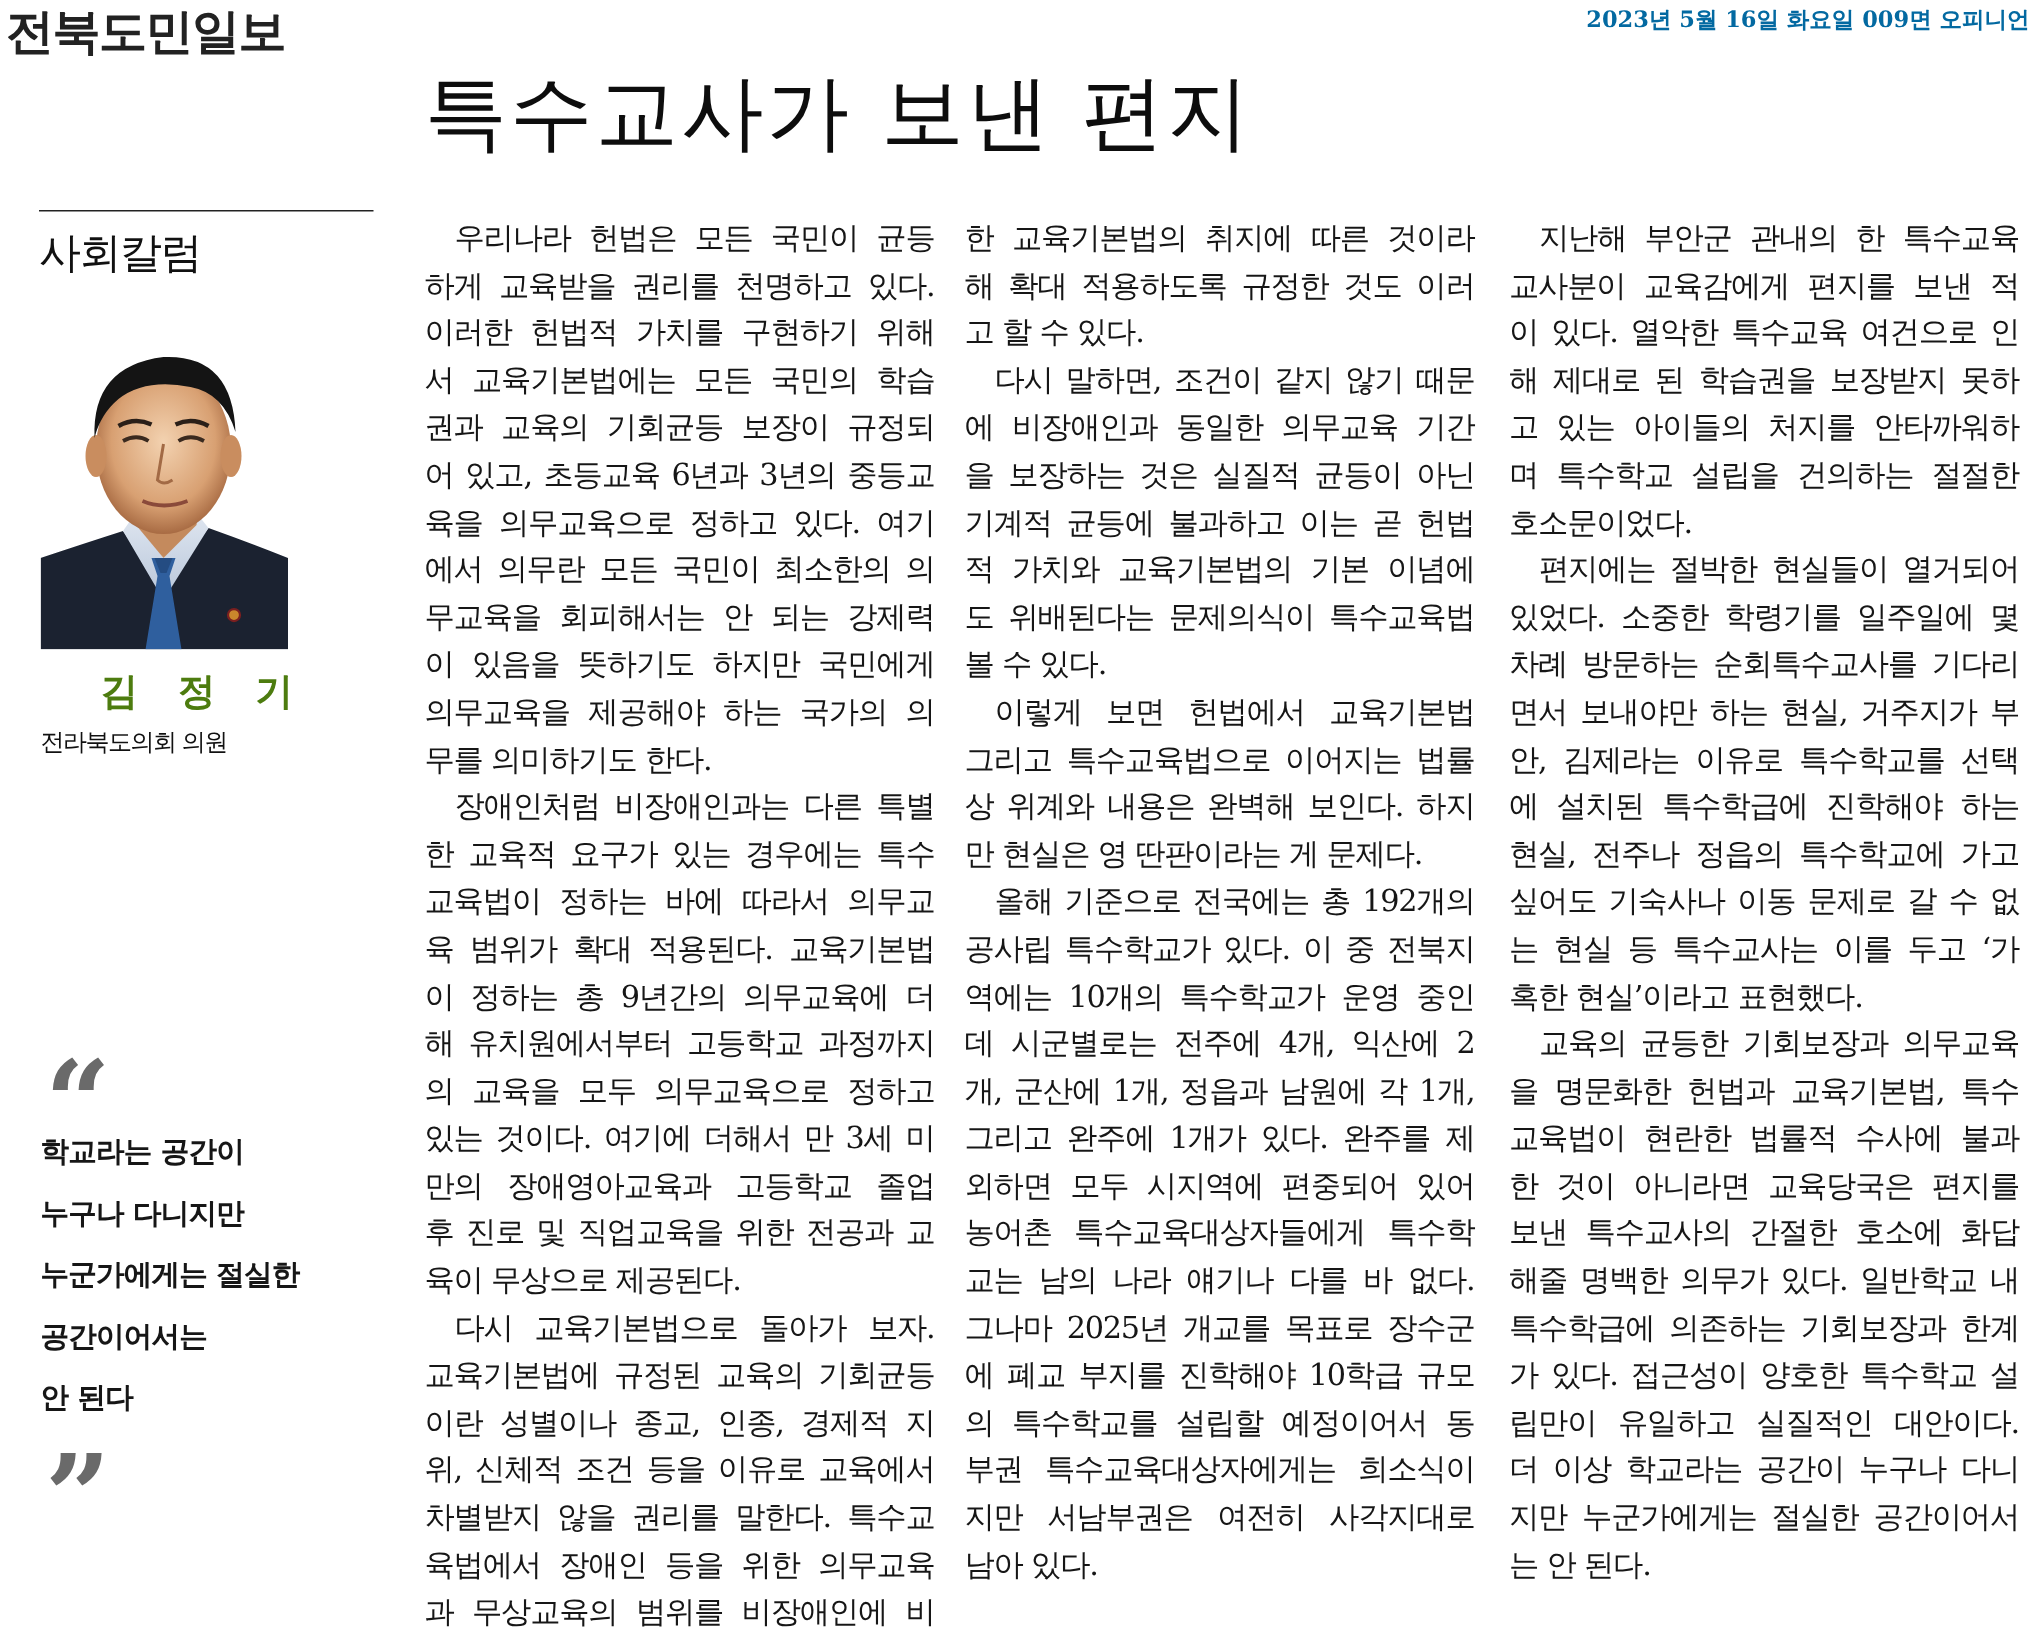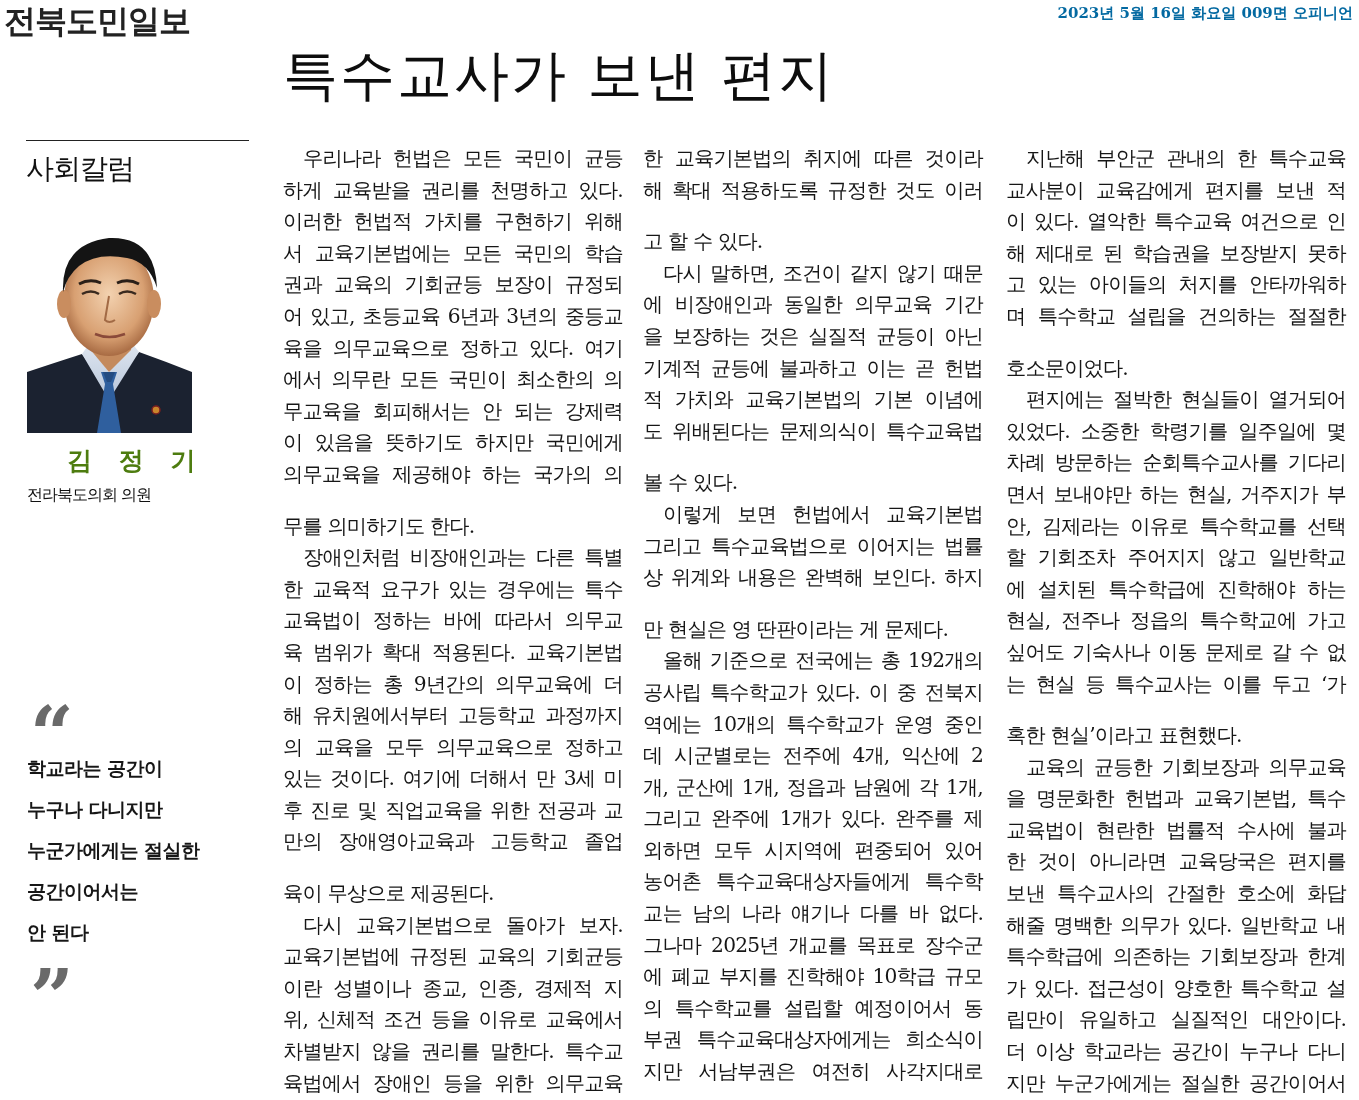--- a/index.html
+++ b/index.html
@@ -63,21 +63,21 @@
     .pullquote div { white-space: nowrap; }
     .column {
       position: absolute; top: 143px; width: 340px;
       font-size: 20.2px; line-height: 31.6px; color: #161616;
       letter-spacing: -0.8px;
     }
     .col-1 { left: 283px; }
     .col-2 { left: 643px; }
     .col-3 { left: 1006px; }
     .line { white-space: nowrap; display: block; text-align: justify; text-align-last: justify; height: 31.6px; overflow: visible; }
-    .line.last { text-align-last: left; margin-top: 20px; }
+    .line.last { text-align-last: left; }
     .line.indent { padding-left: 20px; }
   </style>
 </head>
 <body>
 
 <div class="masthead">전북도민일보</div>
 <div class="dateline">2023년 5월 16일 화요일 009면 오피니언</div>
 
 <h1 class="headline" style="margin:0;">특수교사가 보낸 편지</h1>
 
@@ -156,22 +156,22 @@
     <span class="line">의무교육을 제공해야 하는 국가의 의</span>
     <span class="line last">무를 의미하기도 한다.</span>
     <span class="line indent">장애인처럼 비장애인과는 다른 특별</span>
     <span class="line">한 교육적 요구가 있는 경우에는 특수</span>
     <span class="line">교육법이 정하는 바에 따라서 의무교</span>
     <span class="line">육 범위가 확대 적용된다. 교육기본법</span>
     <span class="line">이 정하는 총 9년간의 의무교육에 더</span>
     <span class="line">해 유치원에서부터 고등학교 과정까지</span>
     <span class="line">의 교육을 모두 의무교육으로 정하고</span>
     <span class="line">있는 것이다. 여기에 더해서 만 3세 미</span>
+    <span class="line">만의 장애영아교육과 고등학교 졸업</span>
     <span class="line">후 진로 및 직업교육을 위한 전공과 교</span>
-    <span class="line">만의 장애영아교육과 고등학교 졸업</span>
     <span class="line last">육이 무상으로 제공된다.</span>
     <span class="line indent">다시 교육기본법으로 돌아가 보자.</span>
     <span class="line">교육기본법에 규정된 교육의 기회균등</span>
     <span class="line">이란 성별이나 종교, 인종, 경제적 지</span>
     <span class="line">위, 신체적 조건 등을 이유로 교육에서</span>
     <span class="line">차별받지 않을 권리를 말한다. 특수교</span>
     <span class="line">육법에서 장애인 등을 위한 의무교육</span>
     <span class="line">과 무상교육의 범위를 비장애인에 비</span>
   </div>
 <div class="column col-2">
@@ -211,21 +211,20 @@
     <span class="line">이 있다. 열악한 특수교육 여건으로 인</span>
     <span class="line">해 제대로 된 학습권을 보장받지 못하</span>
     <span class="line">고 있는 아이들의 처지를 안타까워하</span>
     <span class="line">며 특수학교 설립을 건의하는 절절한</span>
     <span class="line last">호소문이었다.</span>
     <span class="line indent">편지에는 절박한 현실들이 열거되어</span>
     <span class="line">있었다. 소중한 학령기를 일주일에 몇</span>
     <span class="line">차례 방문하는 순회특수교사를 기다리</span>
     <span class="line">면서 보내야만 하는 현실, 거주지가 부</span>
     <span class="line">안, 김제라는 이유로 특수학교를 선택</span>
-    <span class="line">할 기회조차 주어지지 않고 일반학교</span>
     <span class="line">에 설치된 특수학급에 진학해야 하는</span>
     <span class="line">현실, 전주나 정읍의 특수학교에 가고</span>
     <span class="line">싶어도 기숙사나 이동 문제로 갈 수 없</span>
     <span class="line">는 현실 등 특수교사는 이를 두고 ‘가</span>
     <span class="line last">혹한 현실’이라고 표현했다.</span>
     <span class="line indent">교육의 균등한 기회보장과 의무교육</span>
     <span class="line">을 명문화한 헌법과 교육기본법, 특수</span>
     <span class="line">교육법이 현란한 법률적 수사에 불과</span>
     <span class="line">한 것이 아니라면 교육당국은 편지를</span>
     <span class="line">보낸 특수교사의 간절한 호소에 화답</span>

